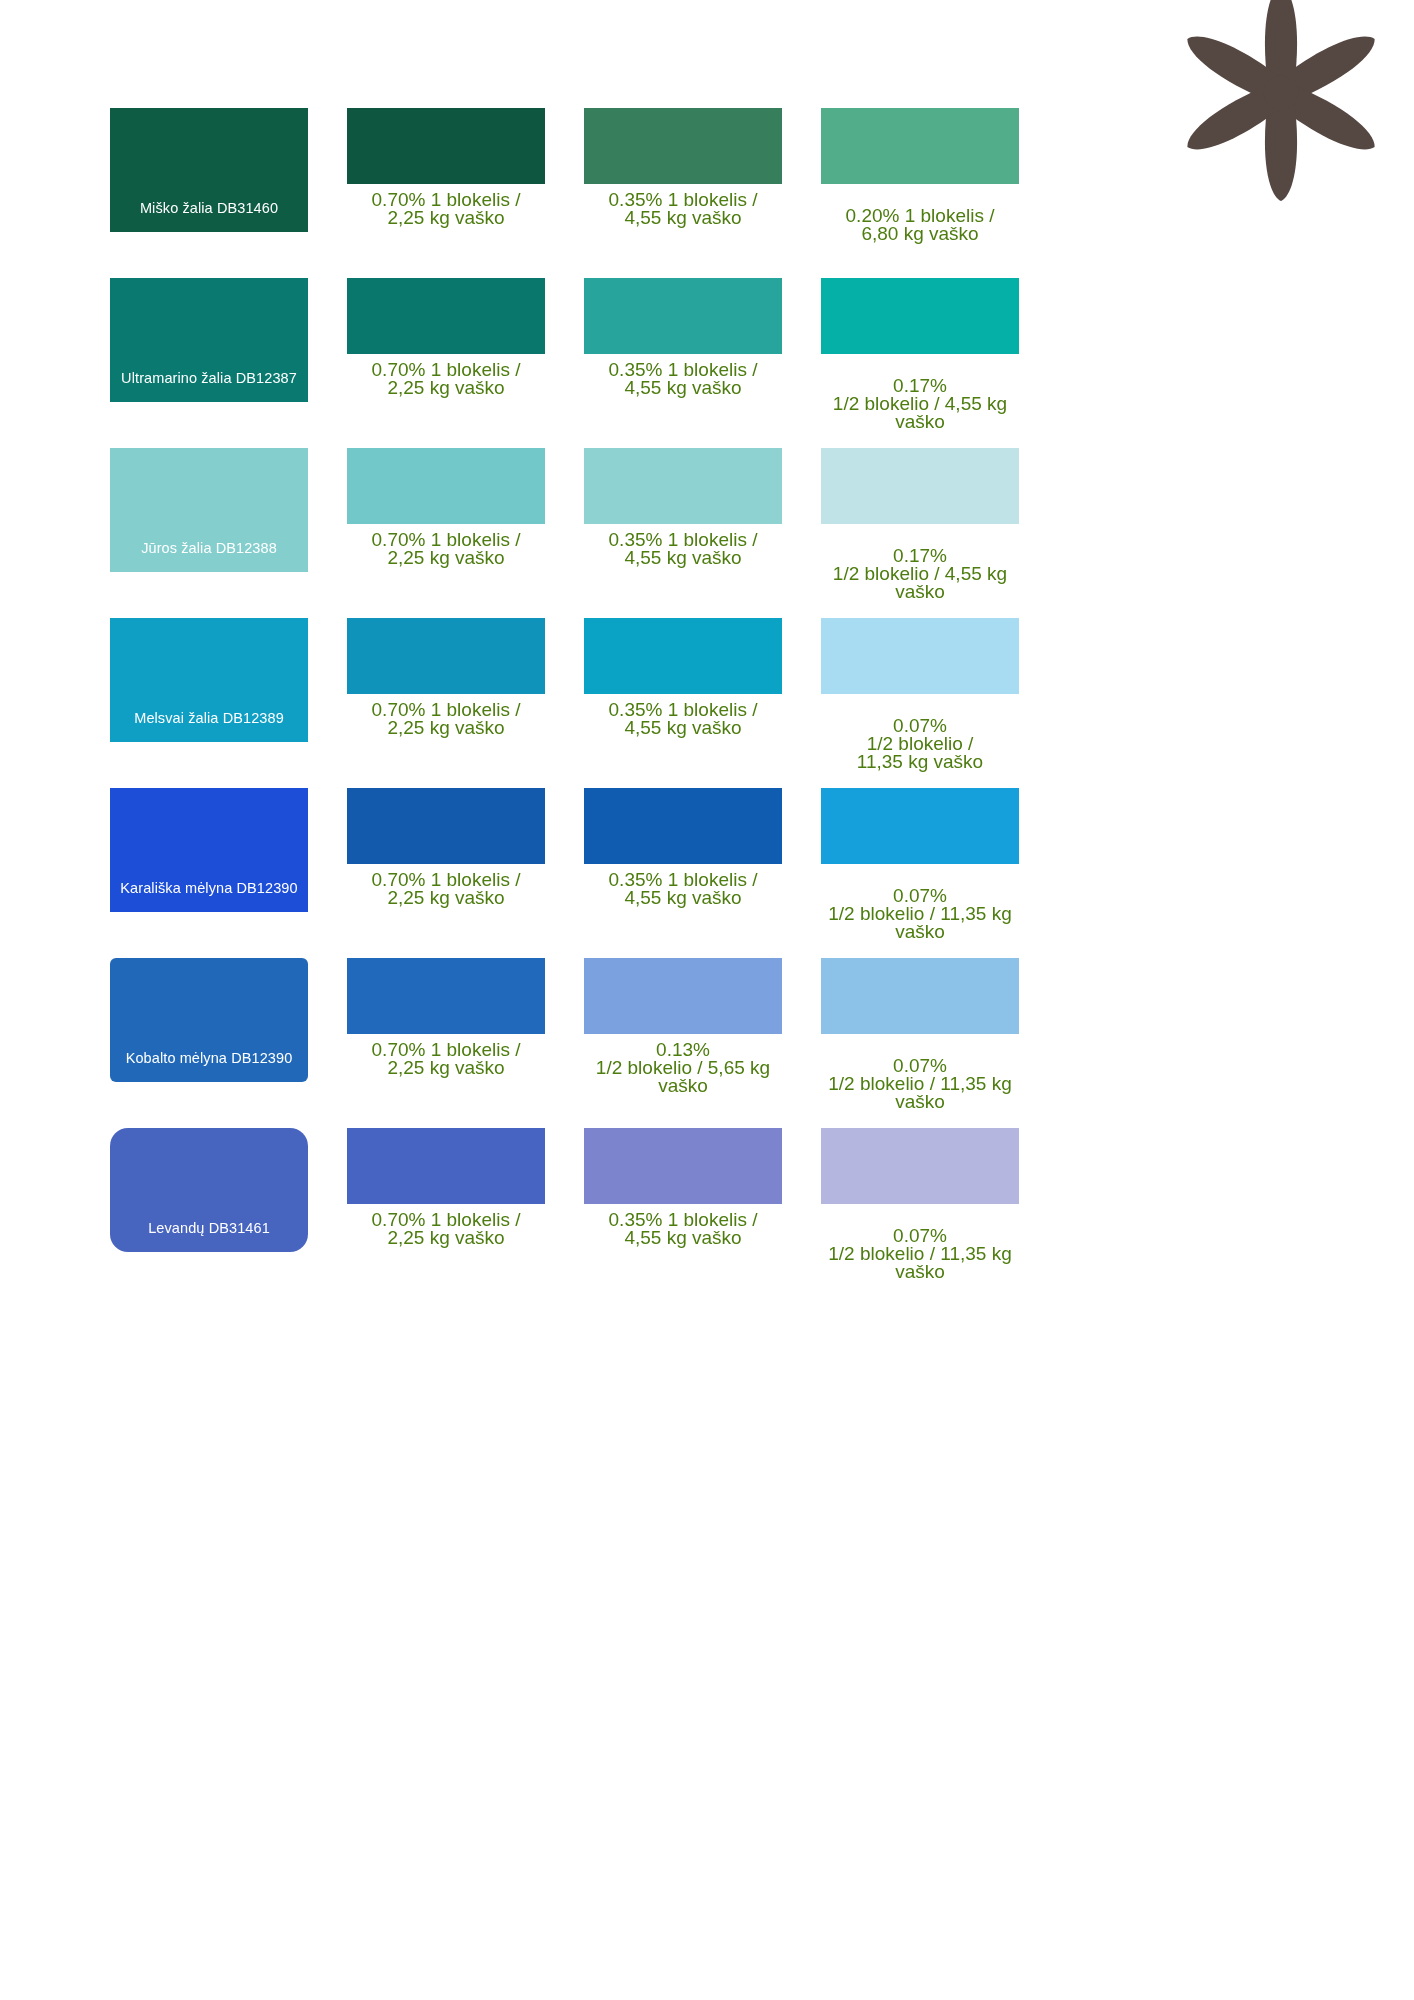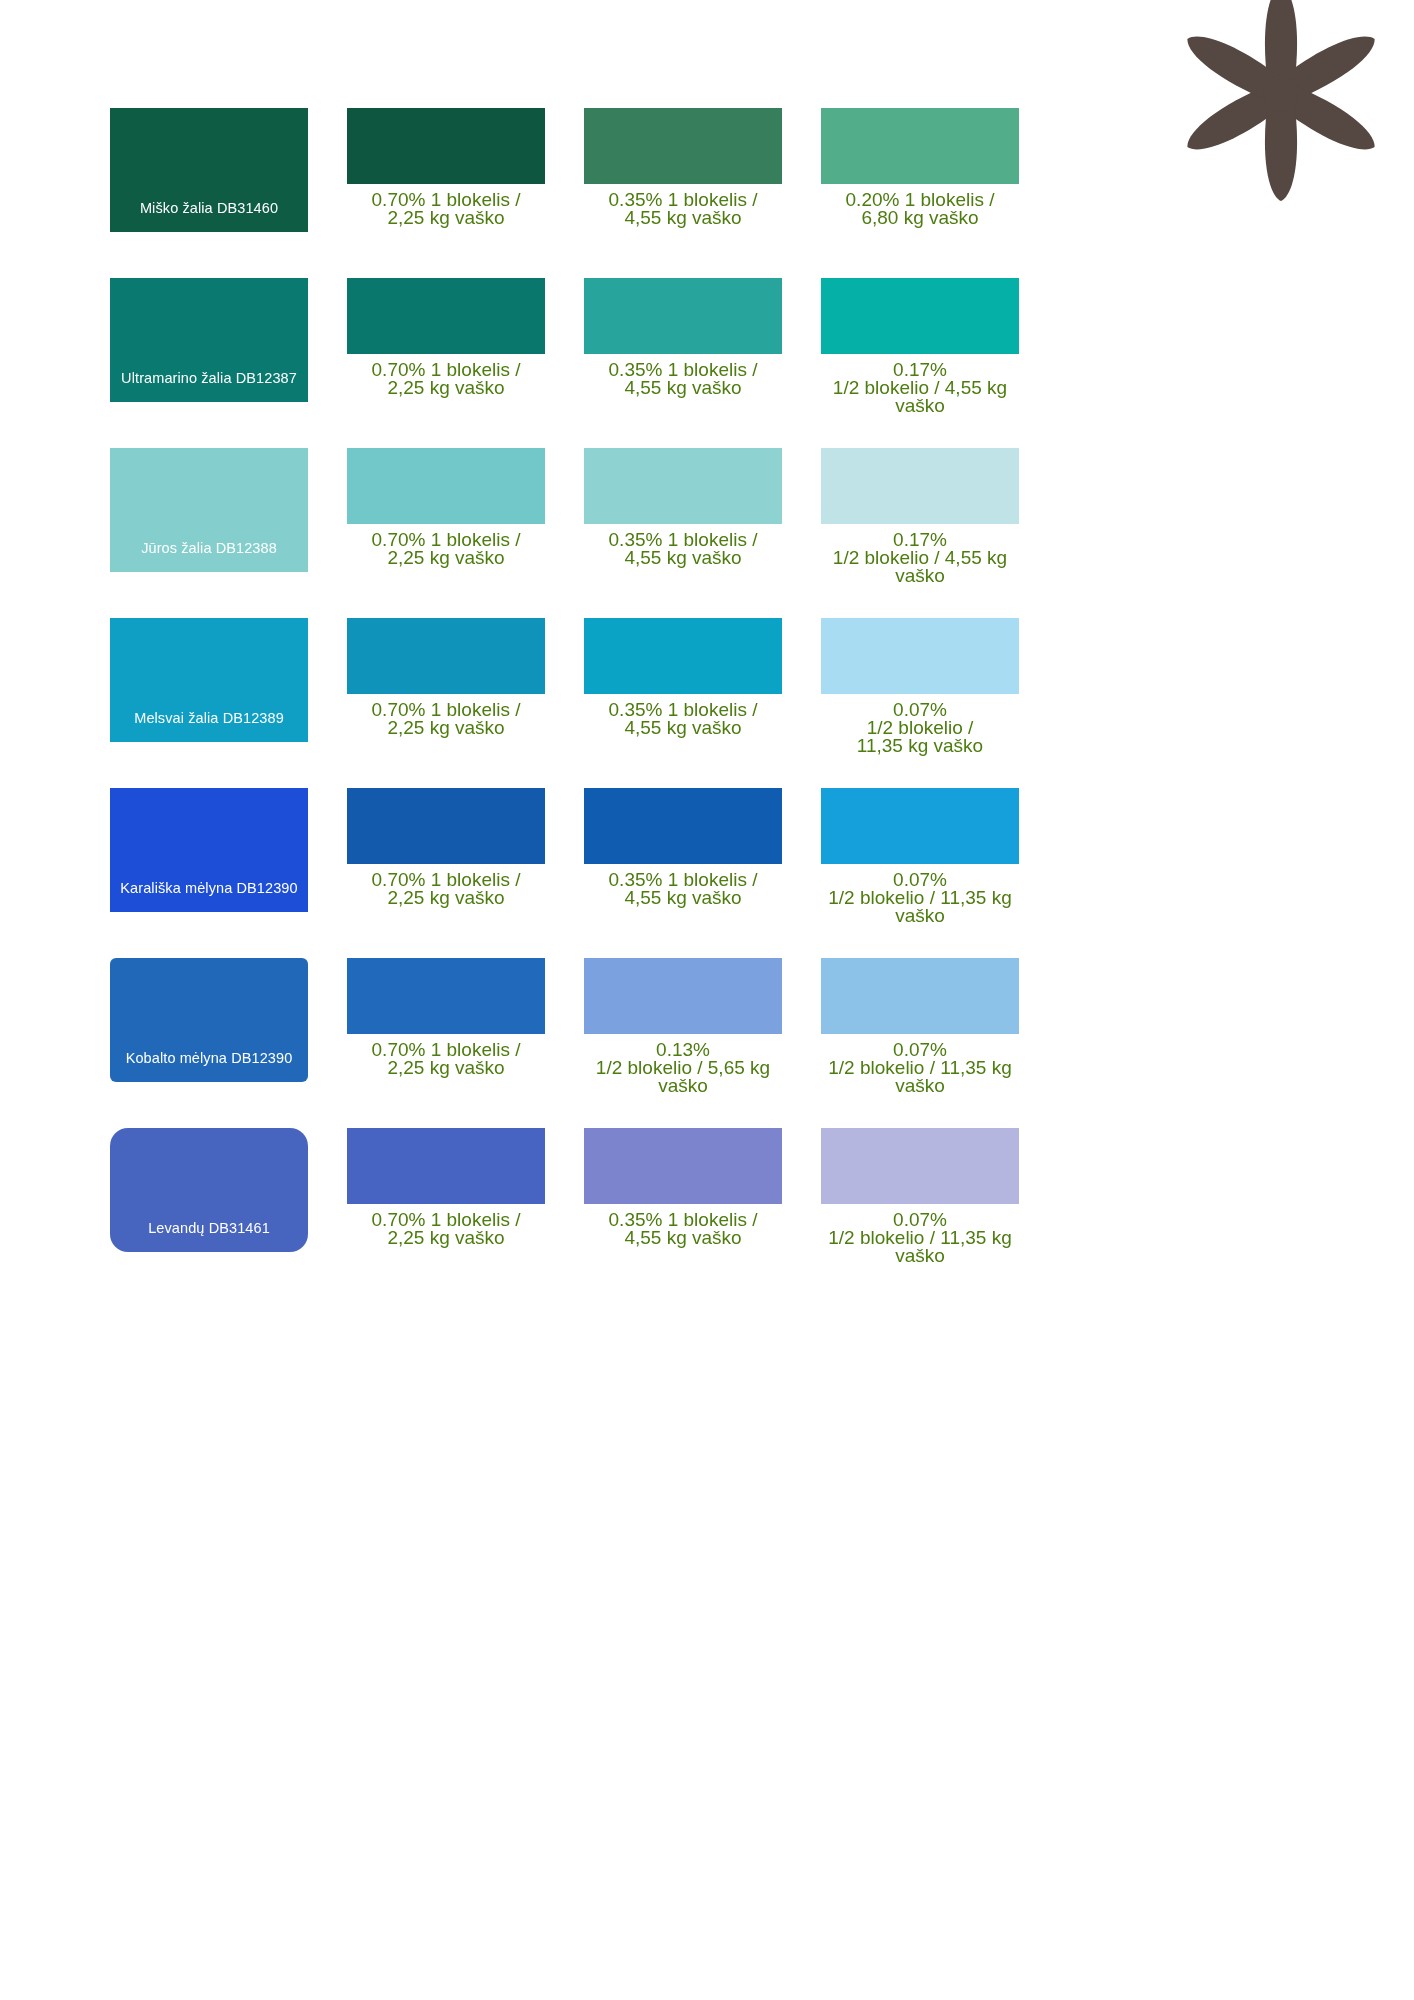--- a/index.html
+++ b/index.html
@@ -39,21 +39,21 @@
     align-items: flex-start;
     height: 170px;
   }
   .cell {
     width: 198px;
     margin-right: 39px;
     display: flex;
     flex-direction: column;
     align-items: stretch;
   }
-  .cell:last-child { margin-right: 0; }
+  .cell:last-child { margin-right: 0; gap: 16px; }
 
   
   .cell.master .chip {
     height: 124px;
     display: flex;
     align-items: flex-end;
     justify-content: center;
     padding-bottom: 14px;
   }
   .cell.master .chip-name {

